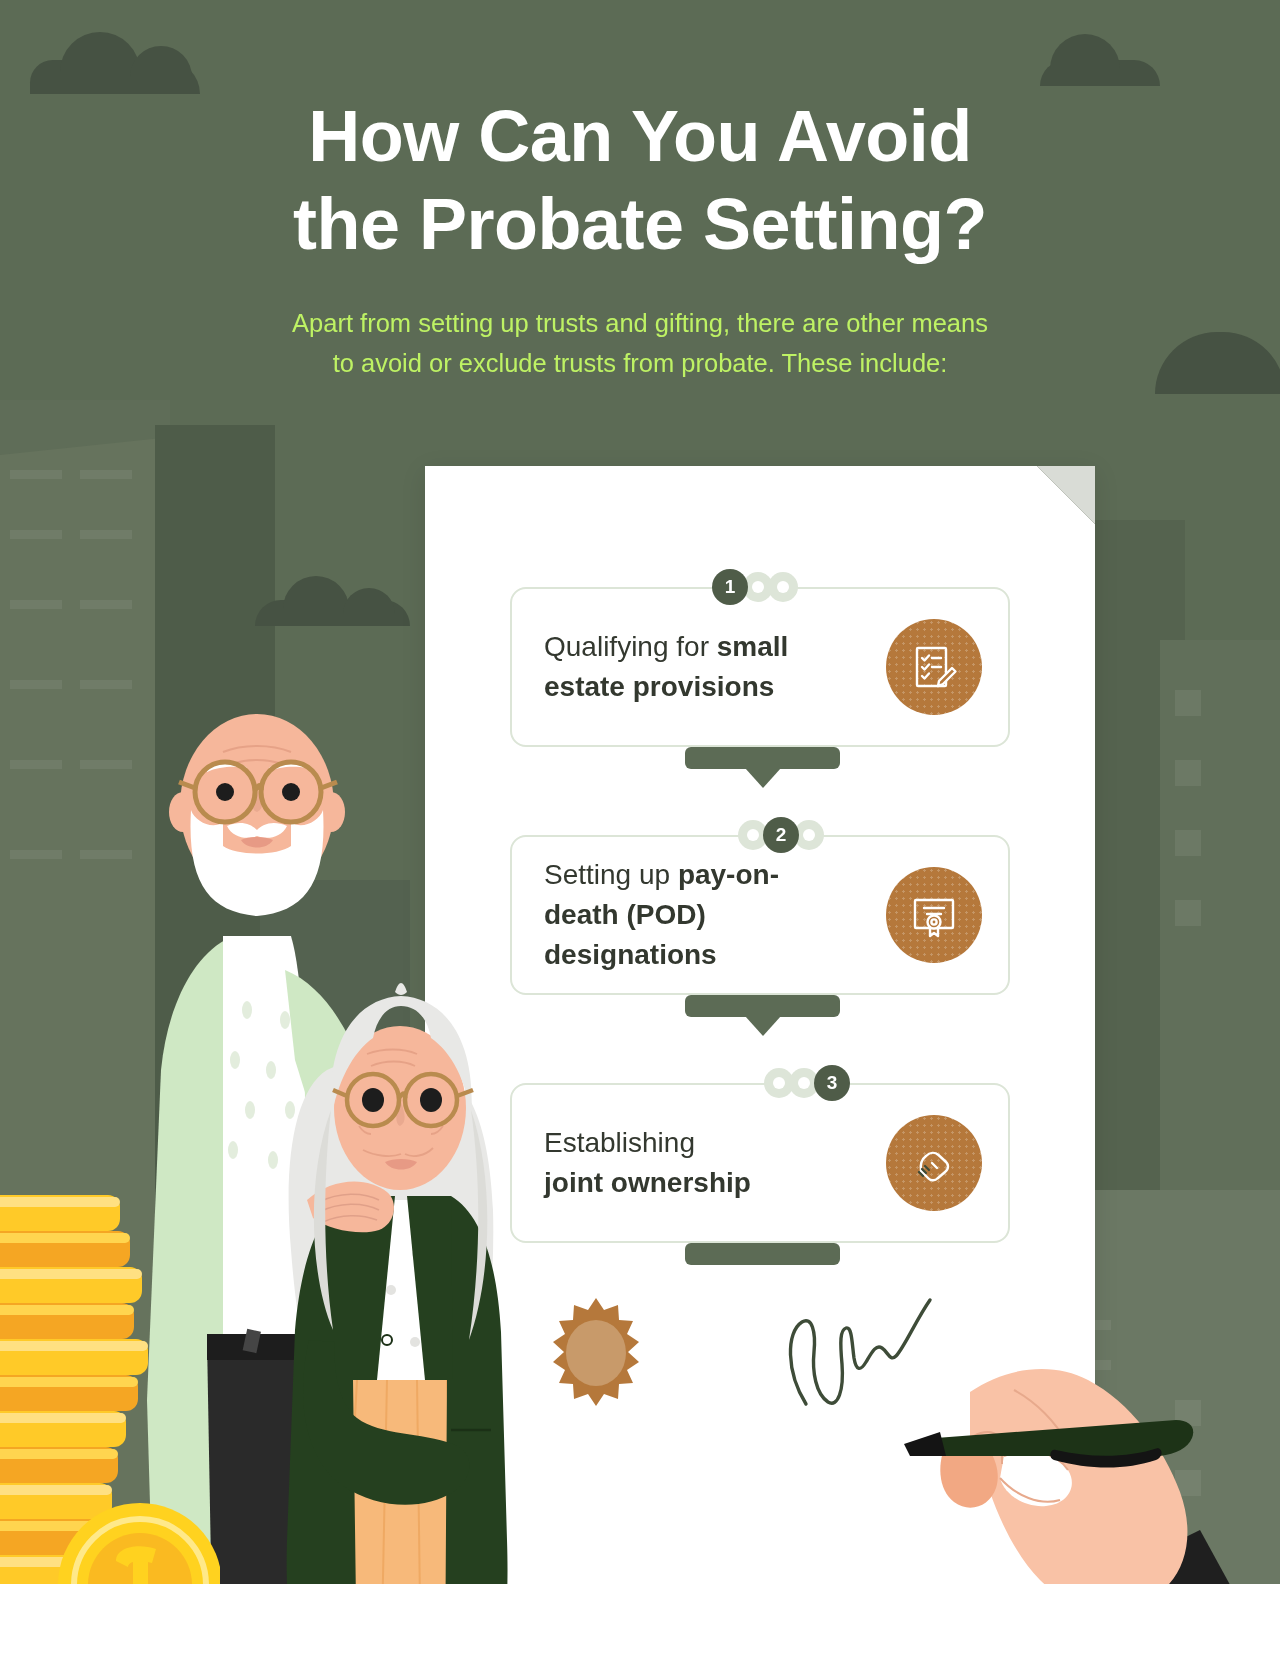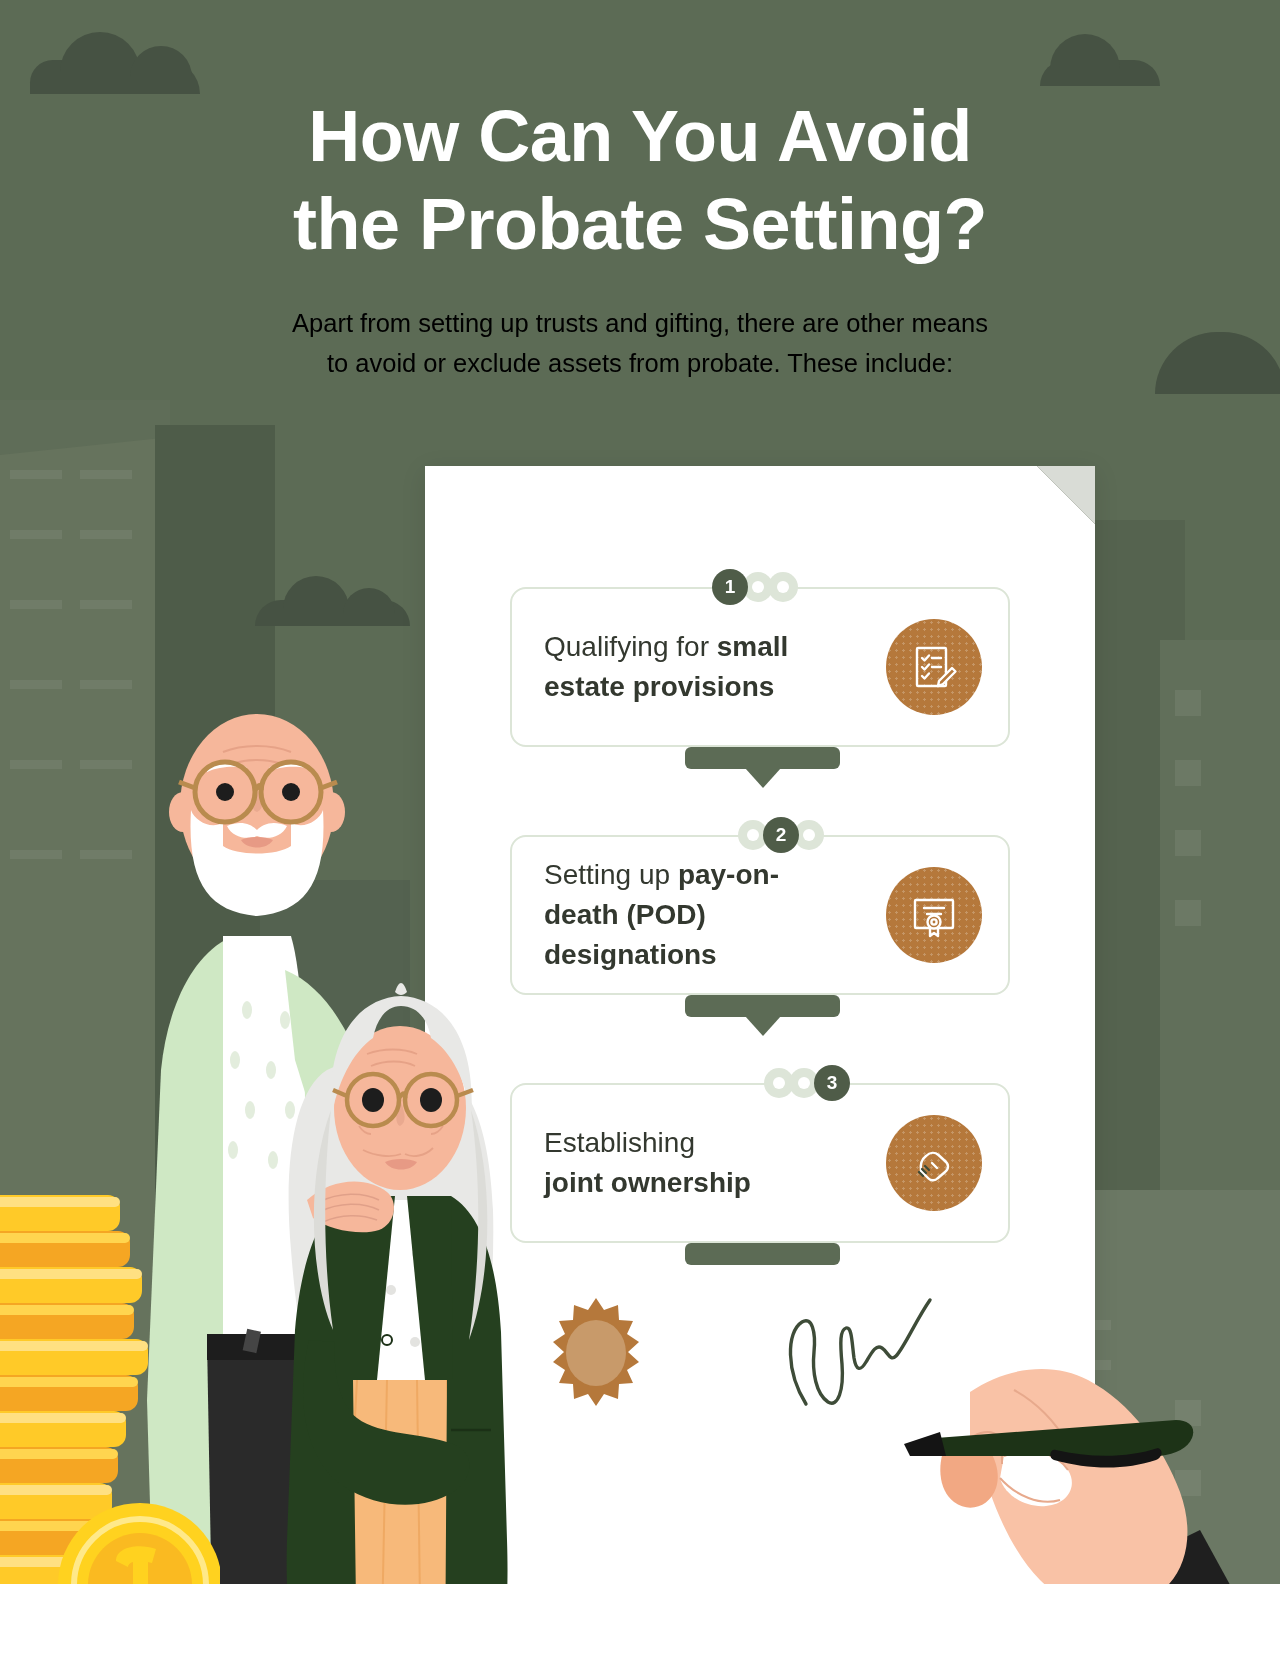--- a/index.html
+++ b/index.html
@@ -49,21 +49,21 @@
     margin-top:100px;
     color:#ffffff;
     font-size:72px;
     font-weight:bold;
     line-height:1.0;
     letter-spacing:-0.5px;
   }
   .title .l2 { display:block; margin-top:16px; }
   .subtitle {
     margin-top:44px;
-    color:#000000;
+    color:#bef264;
     font-size:25.5px;
     line-height:1.55;
     font-weight:400;
   }
   .subtitle .s2 { display:block; }
 
   
   .sheet {
     position:absolute;
     left:425px; top:466px;
@@ -251,21 +251,21 @@
     <div class="cloud c4"></div>
   </div>
 
   <div class="header">
     <h1 class="title">
       <span>How Can You Avoid</span>
       <span class="l2">the Probate Setting?</span>
     </h1>
     <p class="subtitle">
       <span>Apart from setting up trusts and gifting, there are other means</span>
-      <span class="s2">to avoid or exclude assets from probate. These include:</span>
+      <span class="s2">to avoid or exclude trusts from probate. These include:</span>
     </p>
   </div>
 
   <div class="sheet">
     <div class="sheet-fold"></div>
     <div class="sheet-fold-in"></div>
   </div>
 
   <div class="steps">
 

